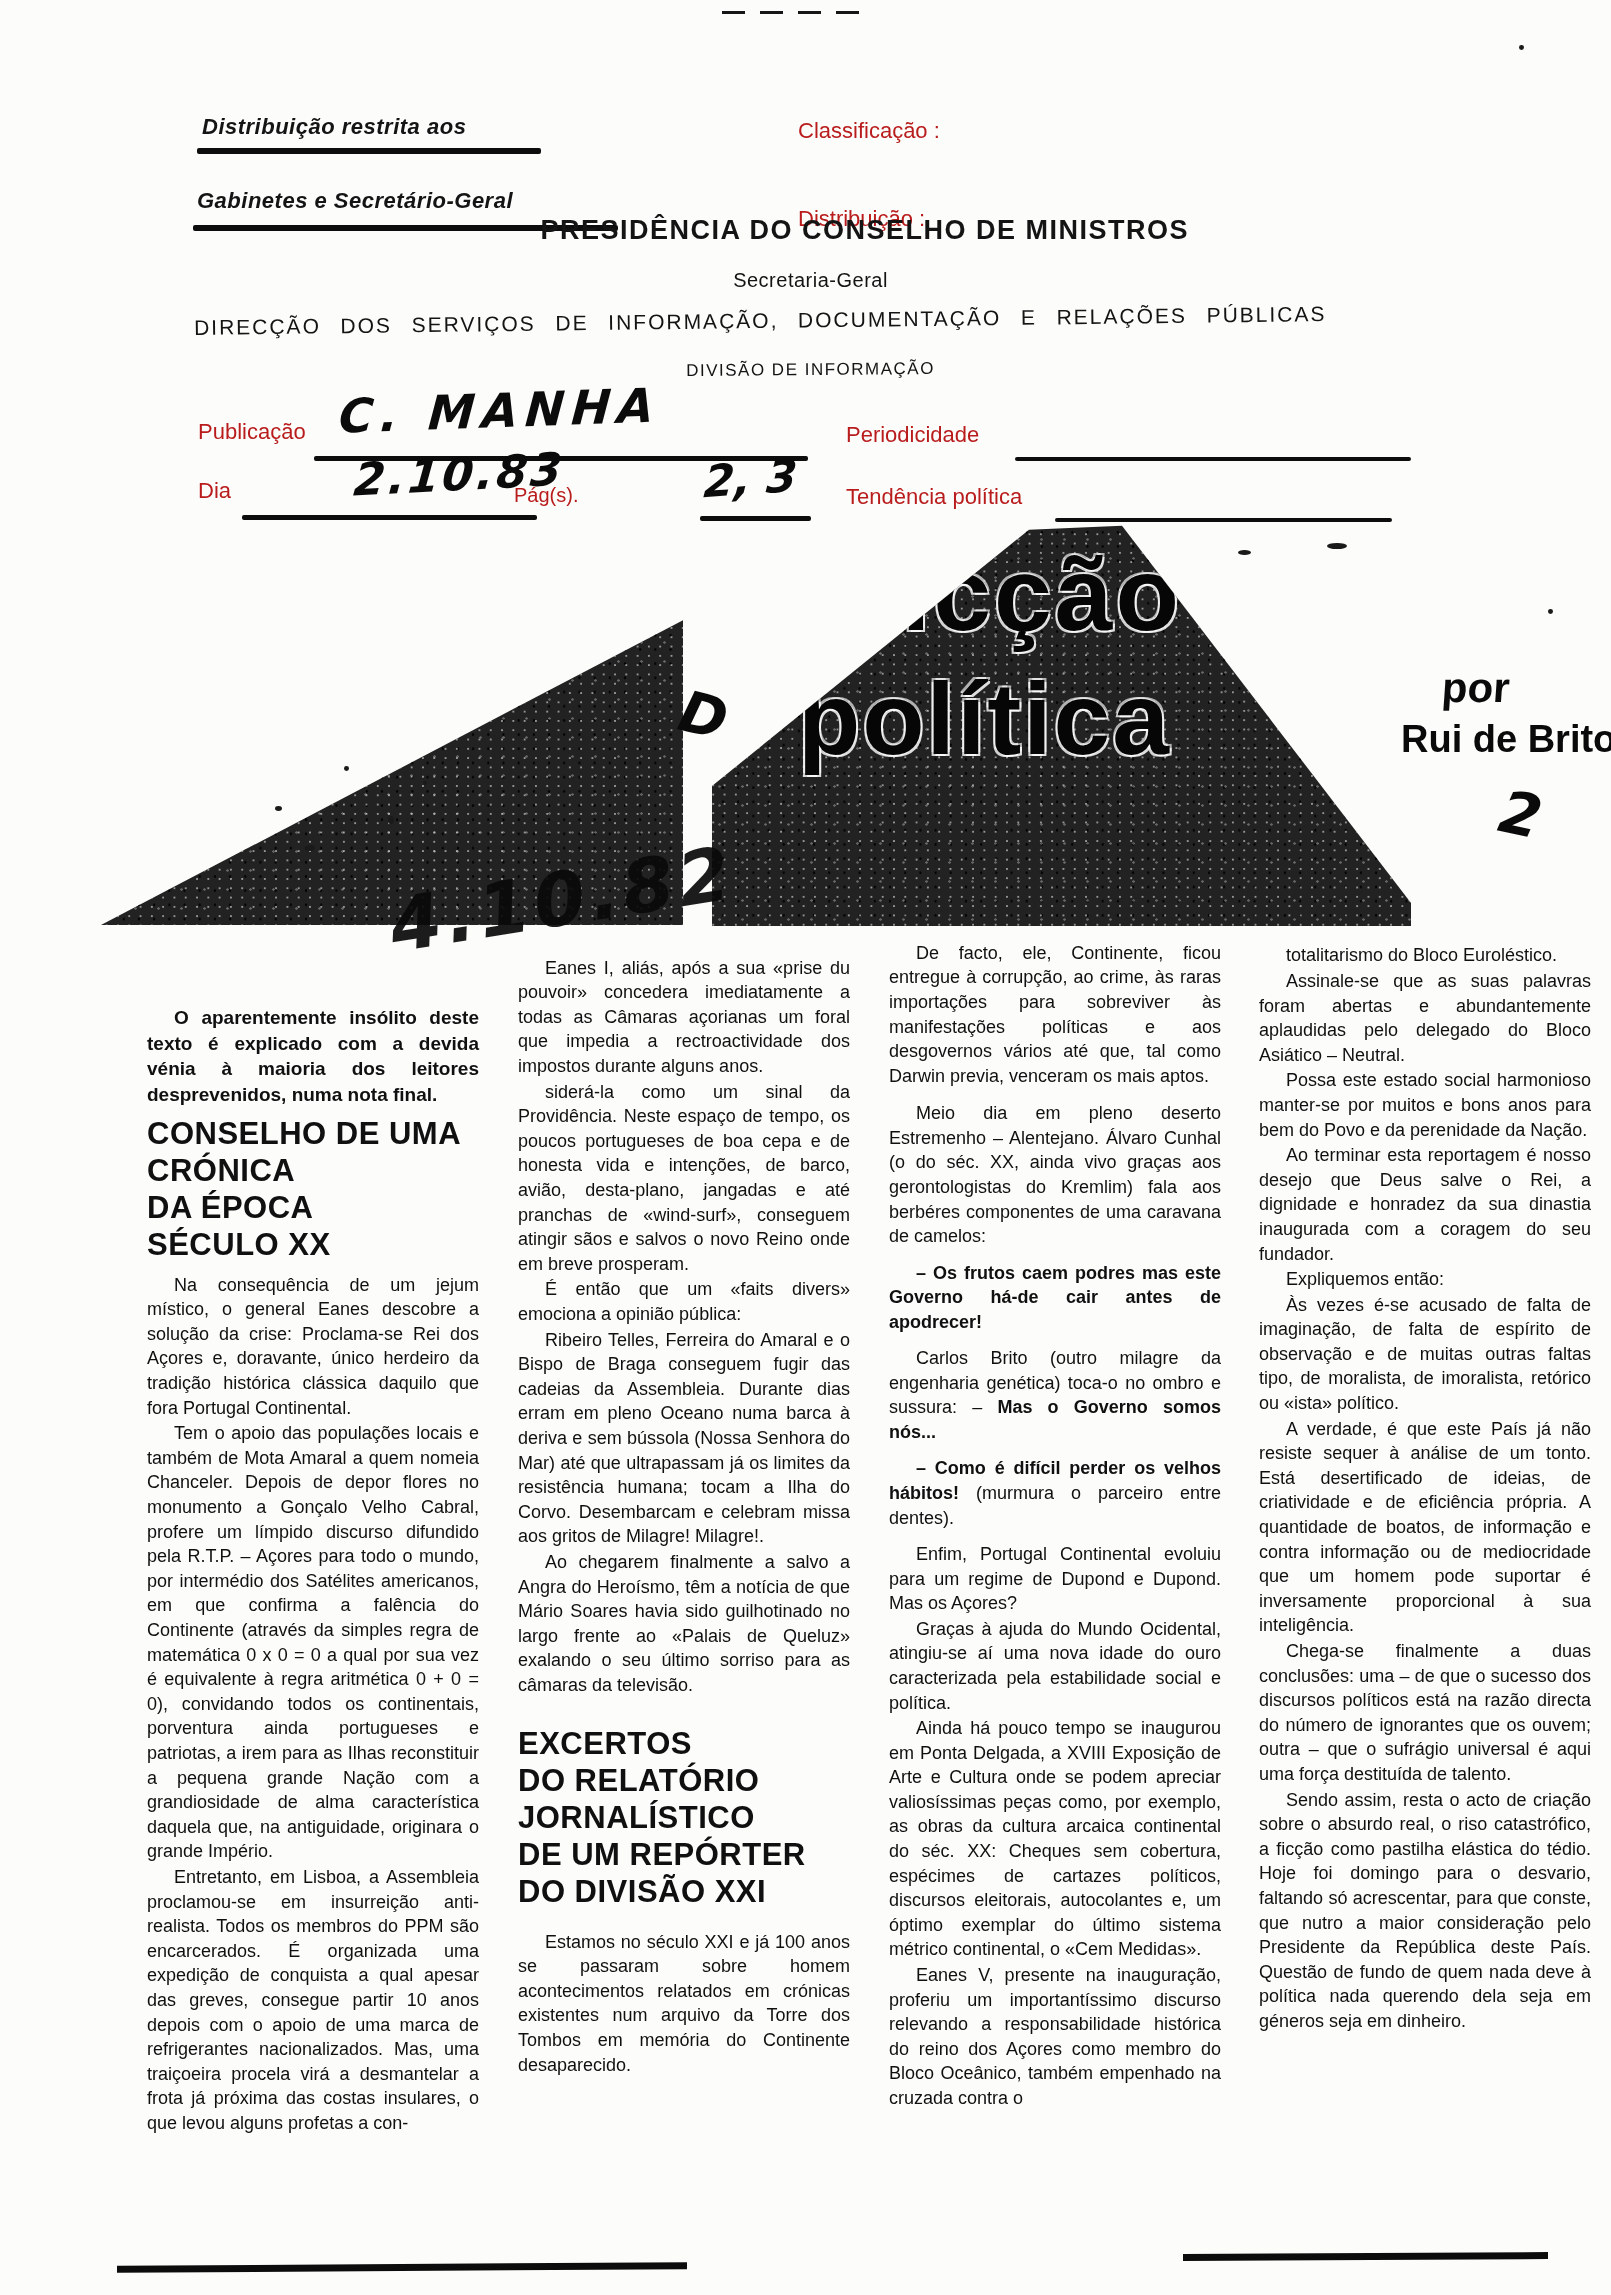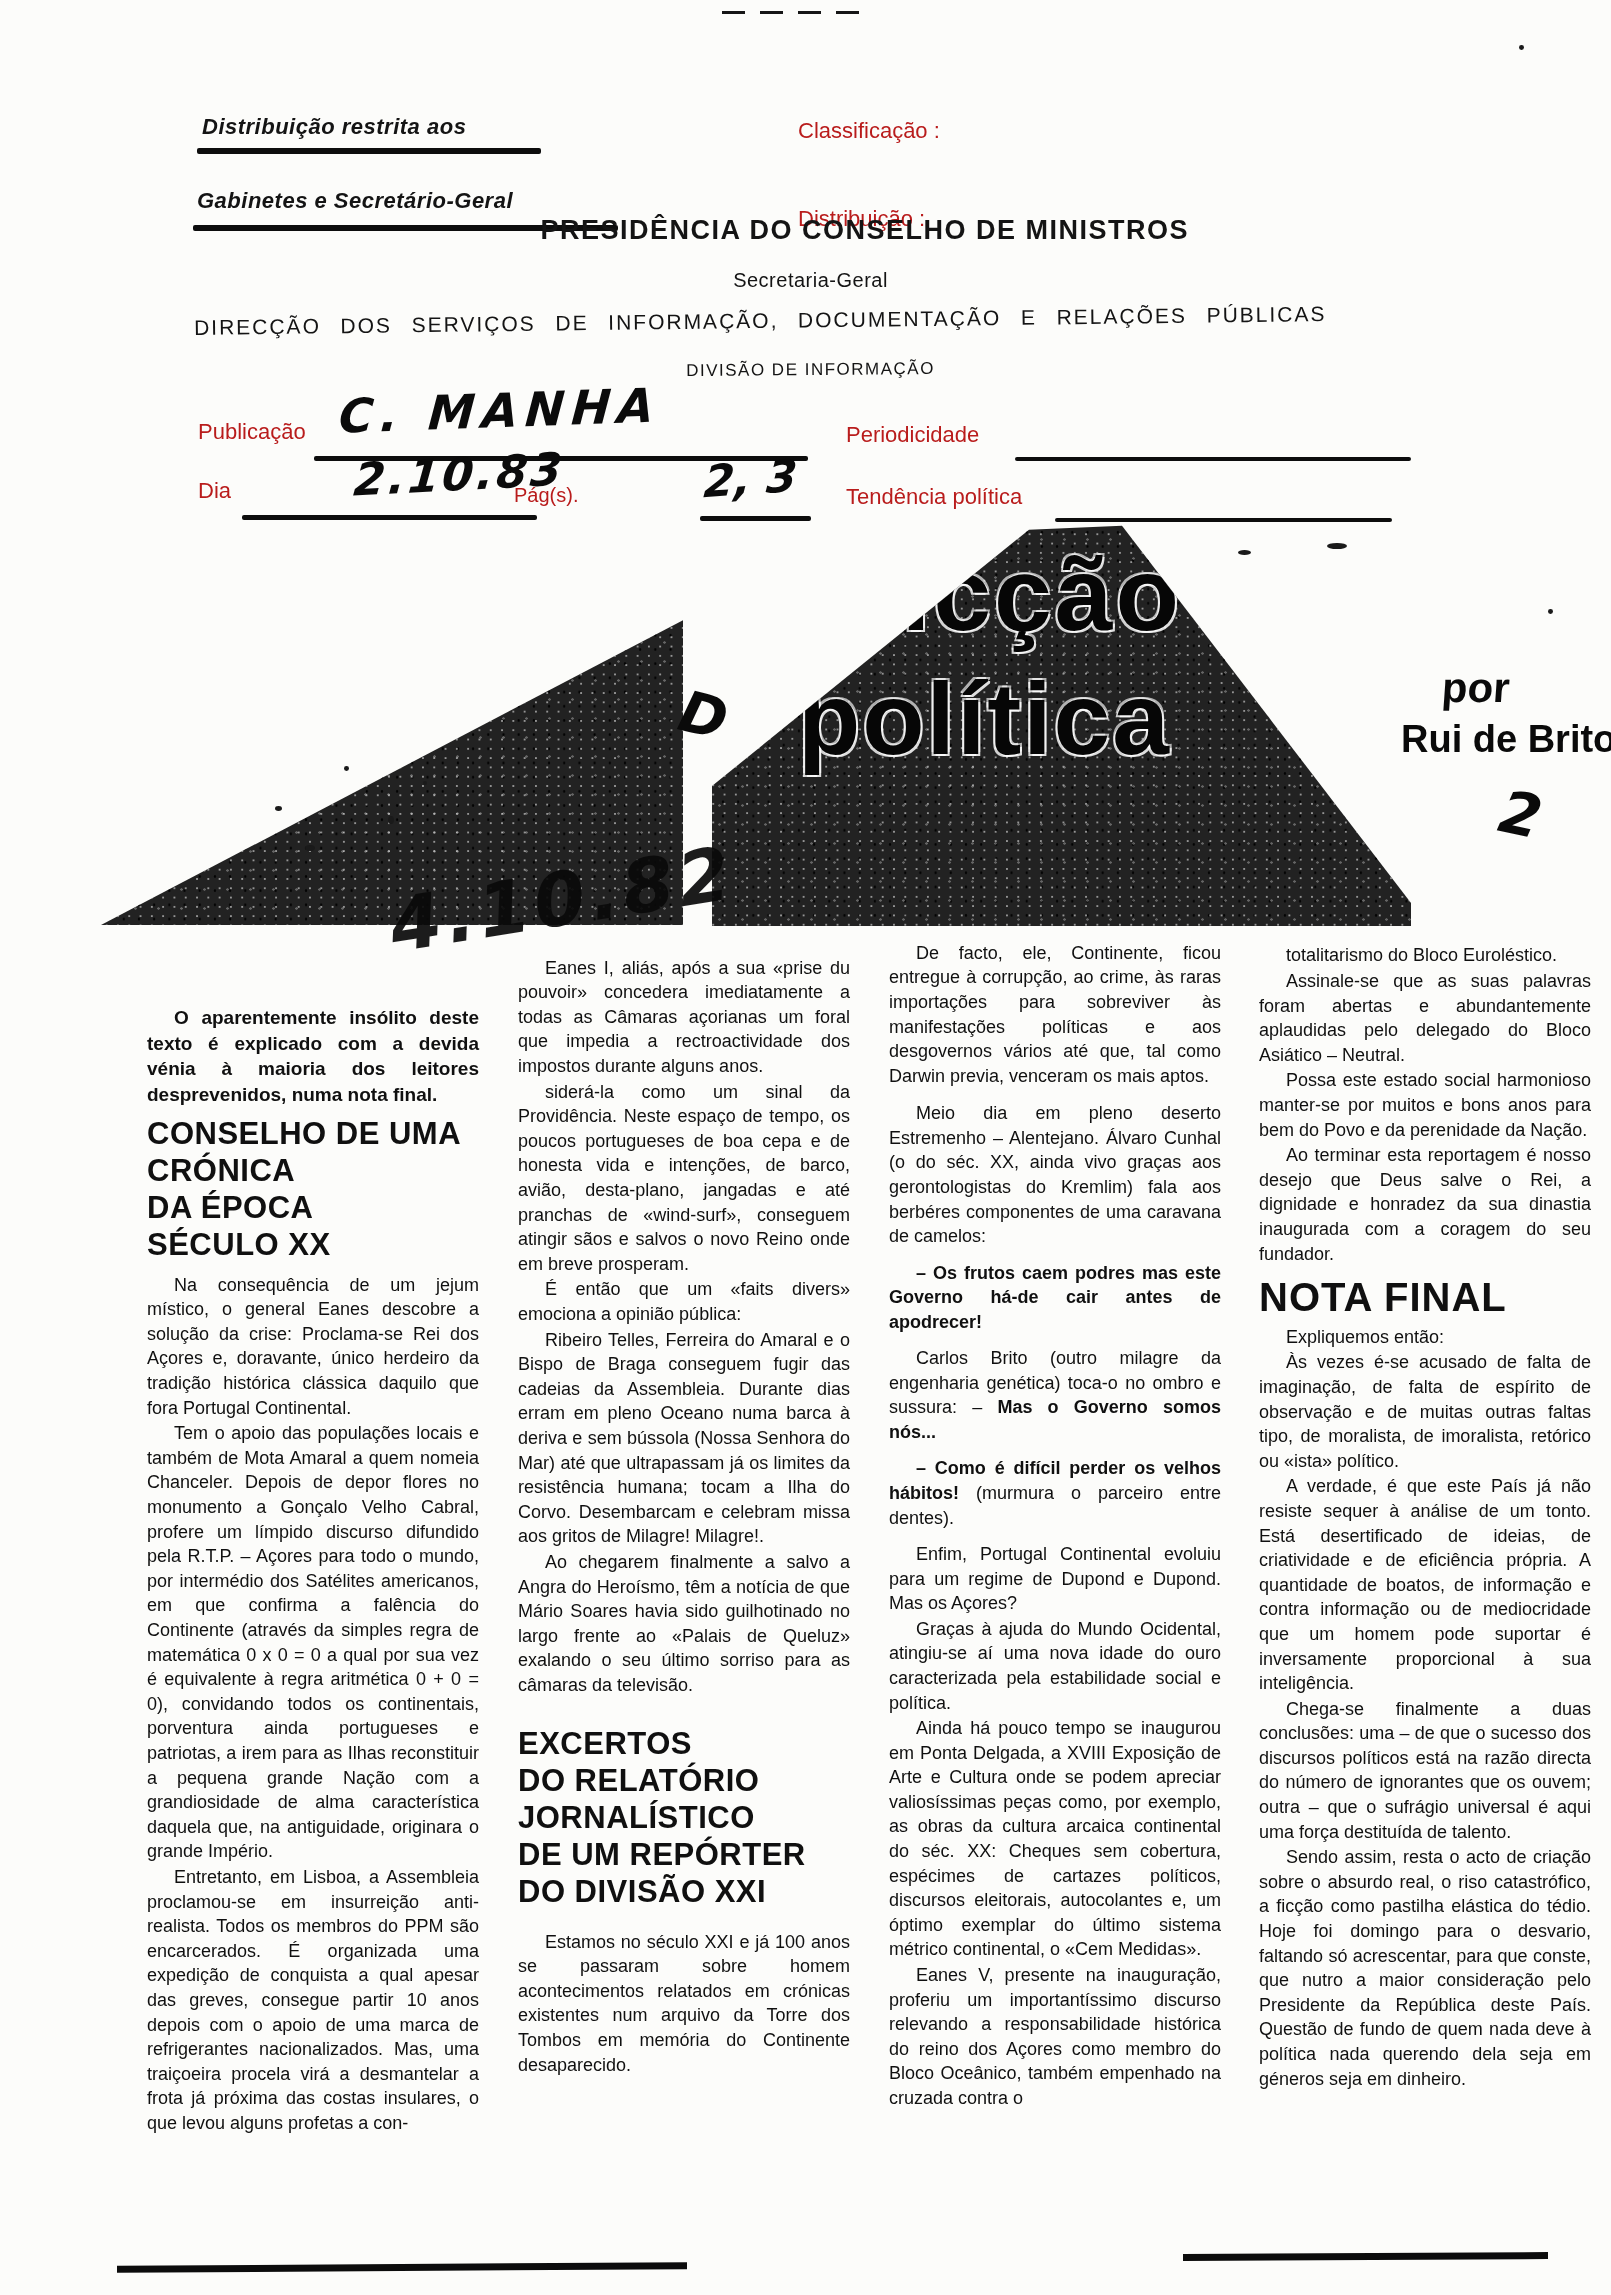--- a/index.html
+++ b/index.html
@@ -149,21 +149,20 @@
     <p>Graças à ajuda do Mundo Ocidental, atingiu-se aí uma nova idade do ouro caracterizada pela estabilidade social e política.</p>
     <p>Ainda há pouco tempo se inaugurou em Ponta Delgada, a XVIII Exposição de Arte e Cultura onde se podem apreciar valiosíssimas peças como, por exemplo, as obras da cultura arcaica continental do séc. XX: Cheques sem cobertura, espécimes de cartazes políticos, discursos eleitorais, autocolantes e, um óptimo exemplar do último sistema métrico continental, o «Cem Medidas».</p>
     <p>Eanes V, presente na inauguração, proferiu um importantíssimo discurso relevando a responsabilidade histórica do reino dos Açores como membro do Bloco Oceânico, também empenhado na cruzada contra o</p>
   </div>
 
   <div class="col" id="c4" style="left:1112px;top:7.4px;">
     <p>totalitarismo do Bloco Euroléstico.</p>
     <p>Assinale-se que as suas palavras foram abertas e abundantemente aplaudidas pelo delegado do Bloco Asiático – Neutral.</p>
     <p>Possa este estado social harmonioso manter-se por muitos e bons anos para bem do Povo e da perenidade da Nação.</p>
     <p>Ao terminar esta reportagem é nosso desejo que Deus salve o Rei, a dignidade e honradez da sua dinastia inaugurada com a coragem do seu fundador.</p>
-    <div class="nota">NOTA FINAL</div>
     <p>Expliquemos então:</p>
     <p>Às vezes é-se acusado de falta de imaginação, de falta de espírito de observação e de muitas outras faltas tipo, de moralista, de imoralista, retórico ou «ista» político.</p>
     <p>A verdade, é que este País já não resiste sequer à análise de um tonto. Está desertificado de ideias, de criatividade e de eficiência própria. A quantidade de boatos, de informação e contra informação ou de mediocridade que um homem pode suportar é inversamente proporcional à sua inteligência.</p>
     <p>Chega-se finalmente a duas conclusões: uma – de que o sucesso dos discursos políticos está na razão directa do número de ignorantes que os ouvem; outra – que o sufrágio universal é aqui uma força destituída de talento.</p>
     <p>Sendo assim, resta o acto de criação sobre o absurdo real, o riso catastrófico, a ficção como pastilha elástica do tédio. Hoje foi domingo para o desvario, faltando só acrescentar, para que conste, que nutro a maior consideração pelo Presidente da República deste País. Questão de fundo de quem nada deve à política nada querendo dela seja em géneros seja em dinheiro.</p>
   </div>
 </div>
 
 <div class="rule" style="left:117px;top:2264px;width:570px;height:7.4px;transform:rotate(-0.35deg);"></div>
 <div class="rule" style="left:1183px;top:2253px;width:365px;height:6.9px;transform:rotate(-0.3deg);"></div>

